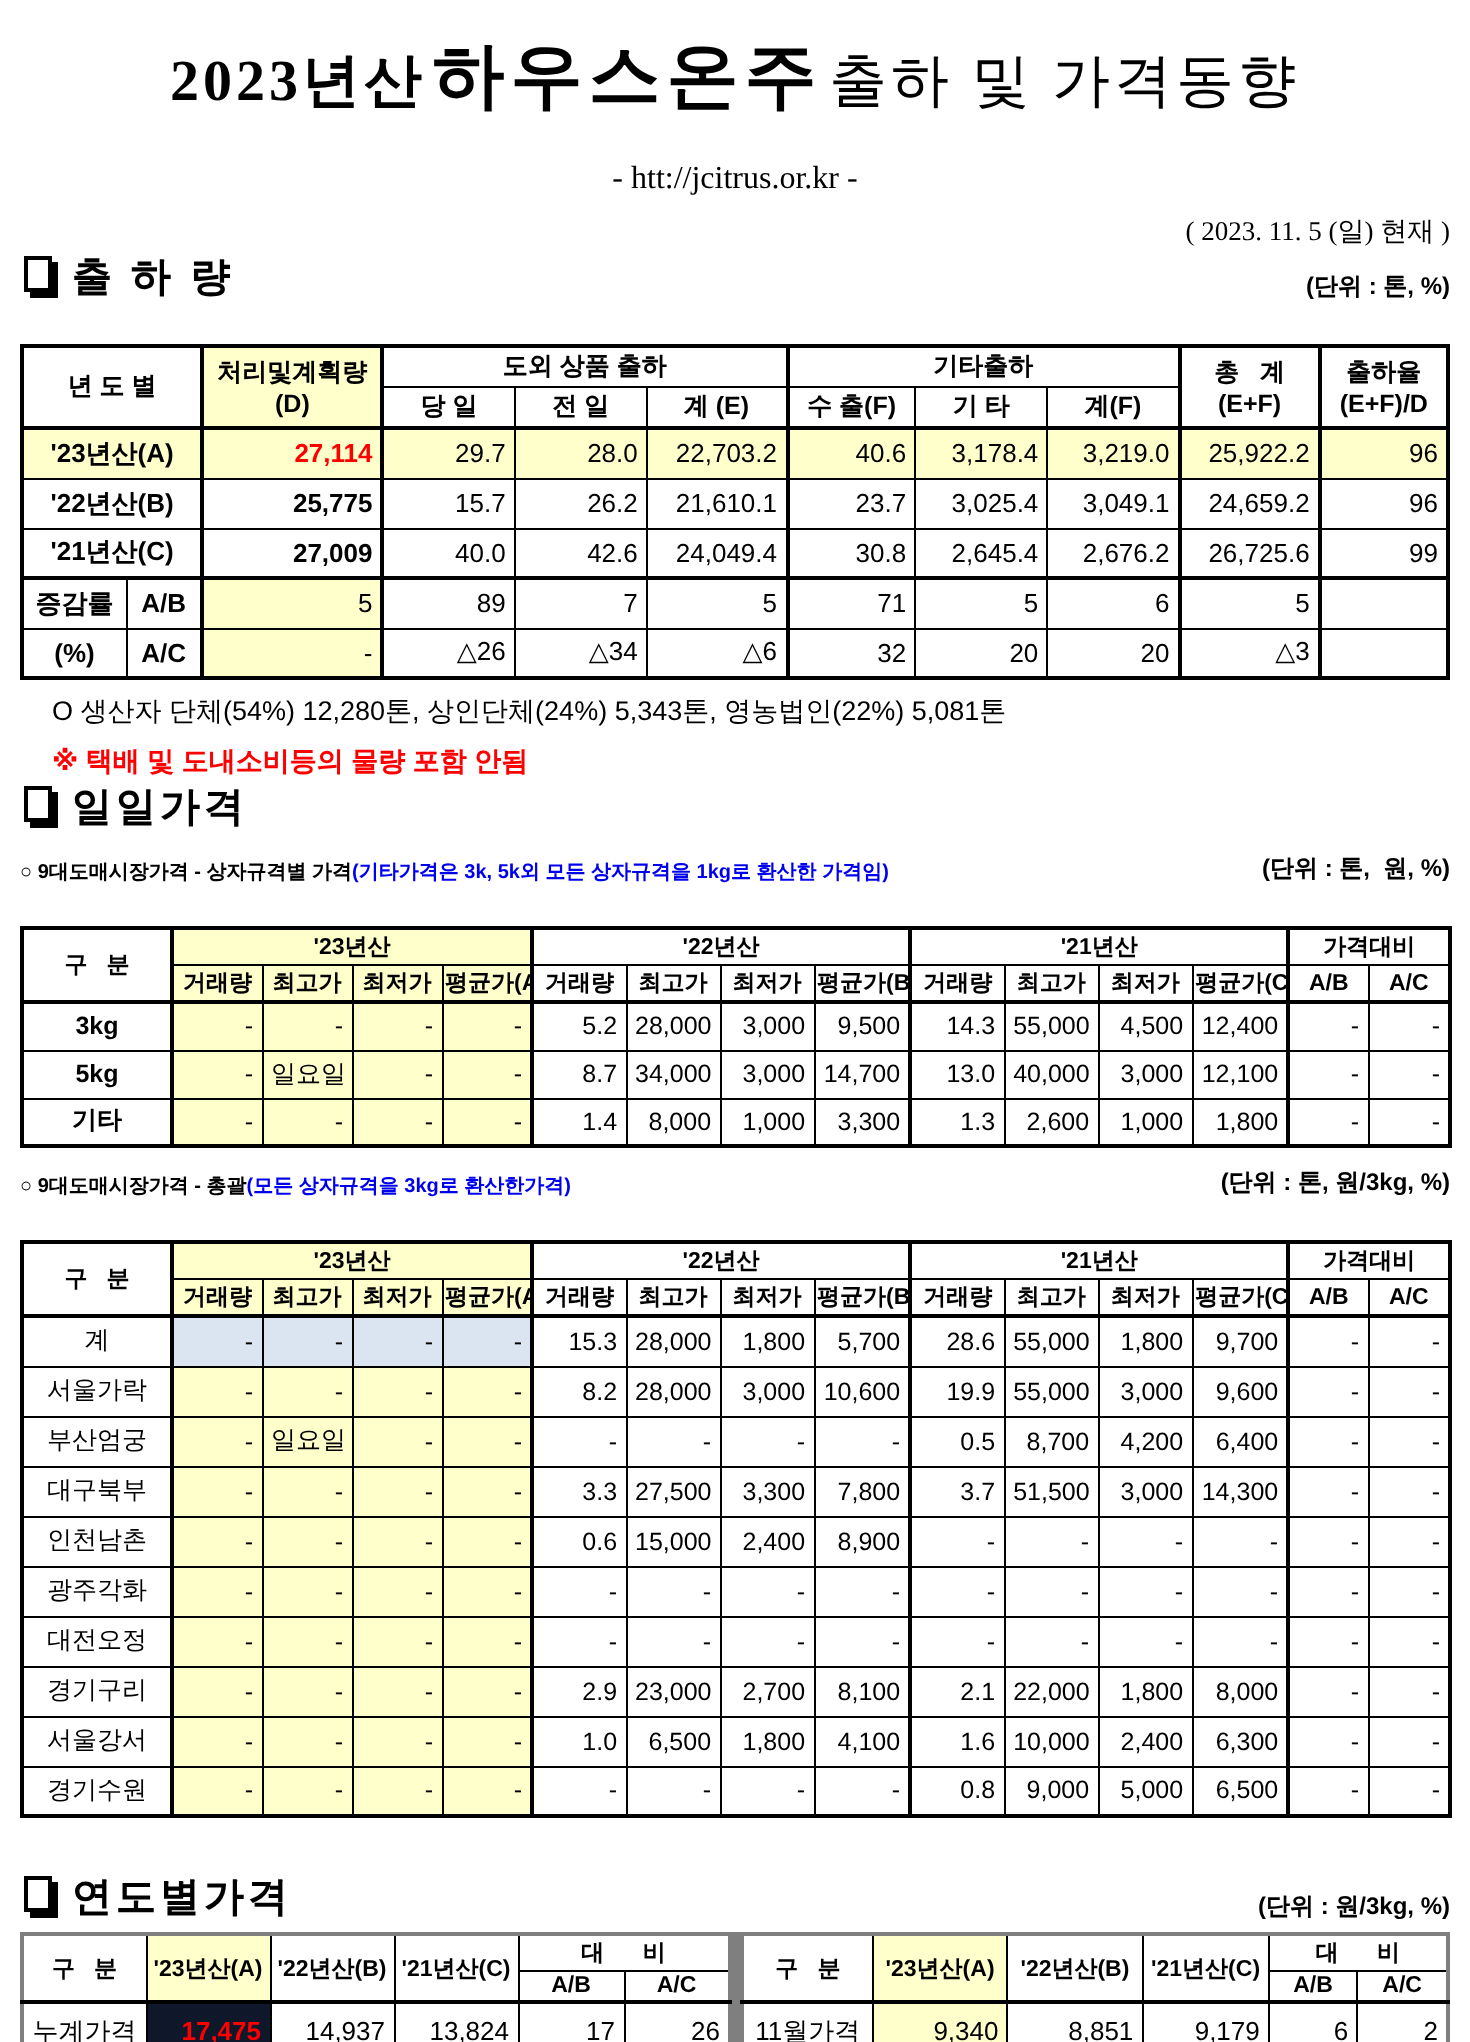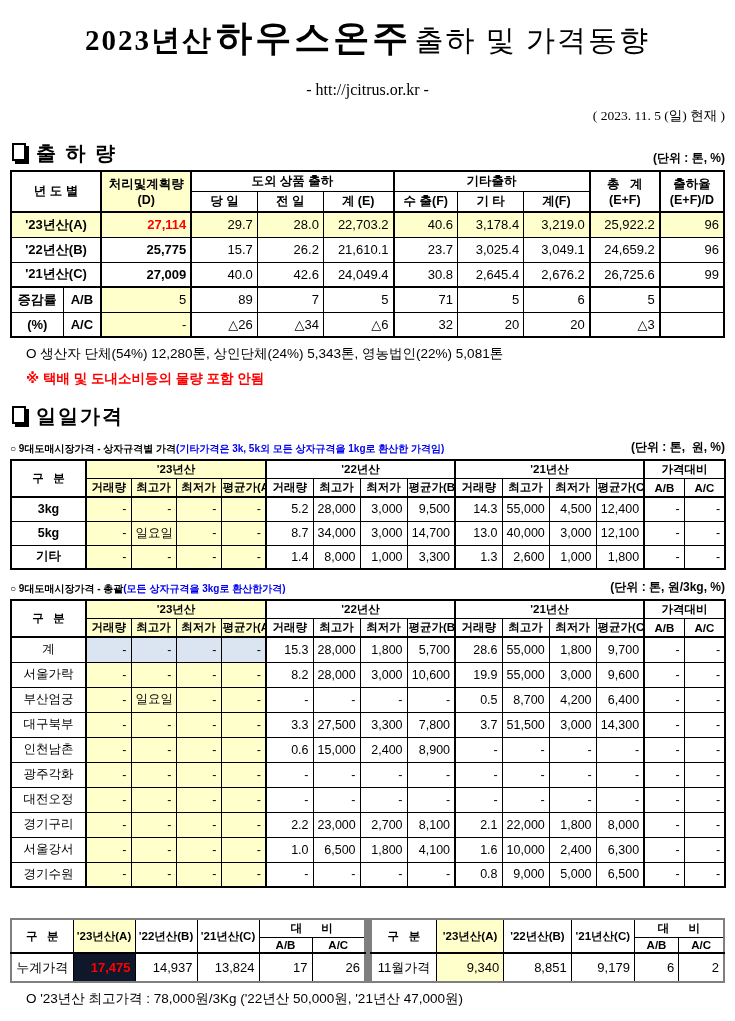--- a/index.html
+++ b/index.html
@@ -5,29 +5,29 @@
 *{margin:0;padding:0;box-sizing:border-box}
 html,body{background:#fff}
 body{width:735px;height:1021px;color:#000;font-family:"Liberation Sans","DejaVu Sans",sans-serif;font-size:13px;overflow:hidden;position:relative}
 .page{padding:6px 10px 0 10px}
 .title{text-align:center;margin-top:8px;font-family:"Liberation Serif","DejaVu Serif",serif}
 .title .t1{font-size:29px;font-weight:bold;letter-spacing:2px}
 .title .t2{font-size:36px;font-weight:900;font-family:Liberation Mono, monospace;letter-spacing:3px}
 .title .t3{font-size:29px;font-weight:normal;letter-spacing:2px}
 .url{text-align:center;font-size:16px;font-family:"Liberation Serif","DejaVu Serif",serif;margin-top:18px}
 .asof{text-align:right;font-size:13.5px;font-family:"Liberation Serif","DejaVu Serif",serif;margin-top:8px}
-.sec{display:flex;justify-content:space-between;align-items:flex-end;margin-top:15px}
+.sec{display:flex;justify-content:space-between;align-items:flex-end;margin-top:0}
 .sec .h{display:flex;align-items:center;font-size:20px;font-weight:800;letter-spacing:2px}
 .icon-doc{display:inline-block;width:14px;height:18px;border:2px solid #000;background:#fff;box-shadow:3px 3px 0 #000;margin:0 10px 3px 2px}
 .unit{font-size:12px;font-weight:bold}
 .subhead{display:flex;justify-content:space-between;align-items:flex-end;margin-top:9px;font-weight:bold}
 .subhead .tt{font-size:10px}
 .subhead .bluepart{color:#0000EE}
 .subhead .unit{font-size:12px;white-space:pre}
-table{border-collapse:collapse;table-layout:fixed;width:715px;margin-top:3px;border:2px solid #000}
+table{border-collapse:collapse;table-layout:fixed;width:715px;margin-top:20px;border:2px solid #000}
 th,td{border:1px solid #000;padding:1px 4px;overflow:hidden;white-space:nowrap}
 th{font-weight:bold;text-align:center;font-size:12.5px;padding:1px 1px}
 td{text-align:right;font-size:13px}
 .t23 th{font-size:11.5px}
 .t23 td{font-size:12.5px}
 .pre{white-space:pre}
 .yh{background:#FFFFCC}
 .bl2{border-left:2px solid #000}
 .dotl{border-left-style:dotted}
 tbody tr:first-child td{border-top:2px solid #000}
@@ -466,21 +466,21 @@
           <td>-</td>
           <td class="bl2">-</td>
           <td class="dotl">-</td>
         </tr>
         <tr>
           <td class="rh">경기구리</td>
           <td class="ycell bl2">-</td>
           <td class="ycell">-</td>
           <td class="ycell">-</td>
           <td class="ycell">-</td>
-          <td class="bl2">2.2</td>
+          <td class="bl2">2.9</td>
           <td>23,000</td>
           <td>2,700</td>
           <td>8,100</td>
           <td class="bl2">2.1</td>
           <td>22,000</td>
           <td>1,800</td>
           <td>8,000</td>
           <td class="bl2">-</td>
           <td class="dotl">-</td>
         </tr>
@@ -516,20 +516,27 @@
           <td>5,000</td>
           <td>6,500</td>
           <td class="bl2">-</td>
           <td class="dotl">-</td>
         </tr>
       </tbody>
   </table>
 
   <div class="gap28"></div>
 
+  <div class="sec">
+    <div class="h">
+      <span class="icon-doc"></span>
+      <span>연도별가격</span>
+    </div>
+    <div class="unit">(단위 : 원/3kg, %)</div>
+  </div>
 
   <div class="yr-wrap">
     <table>
       <colgroup>
           <col style="width:62px">
           <col style="width:62px">
           <col style="width:62px">
           <col style="width:62px">
           <col style="width:53px">
           <col style="width:53px">

